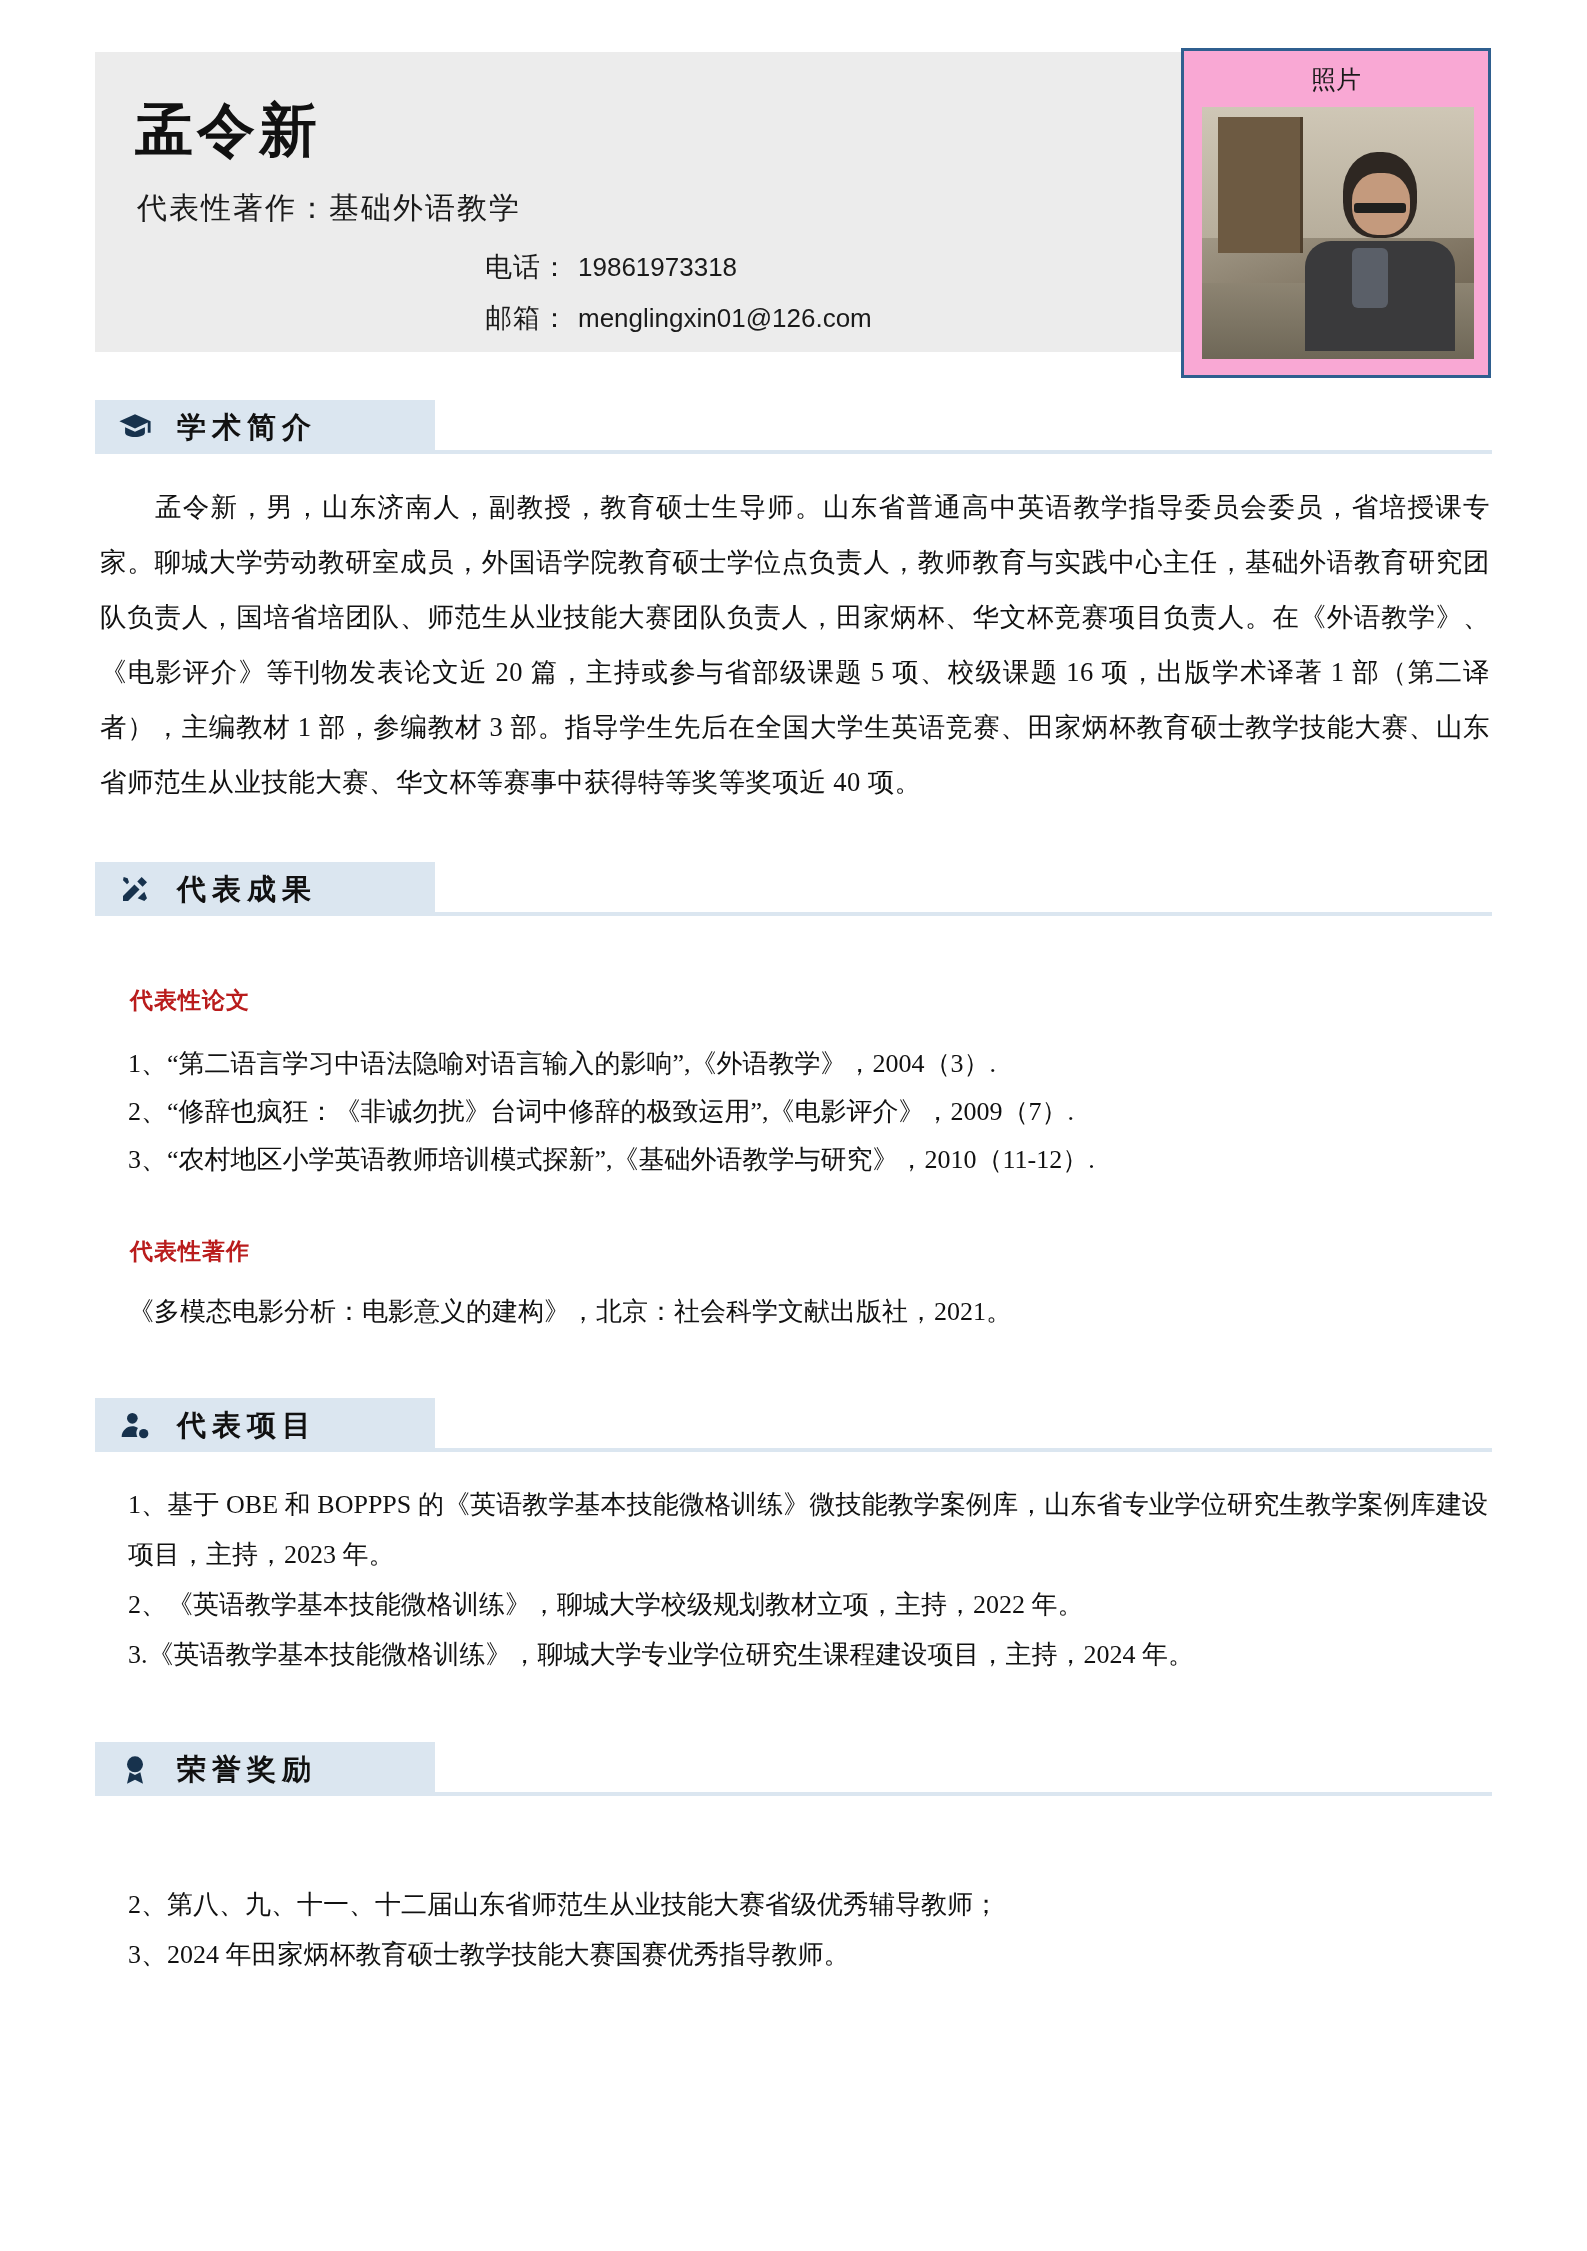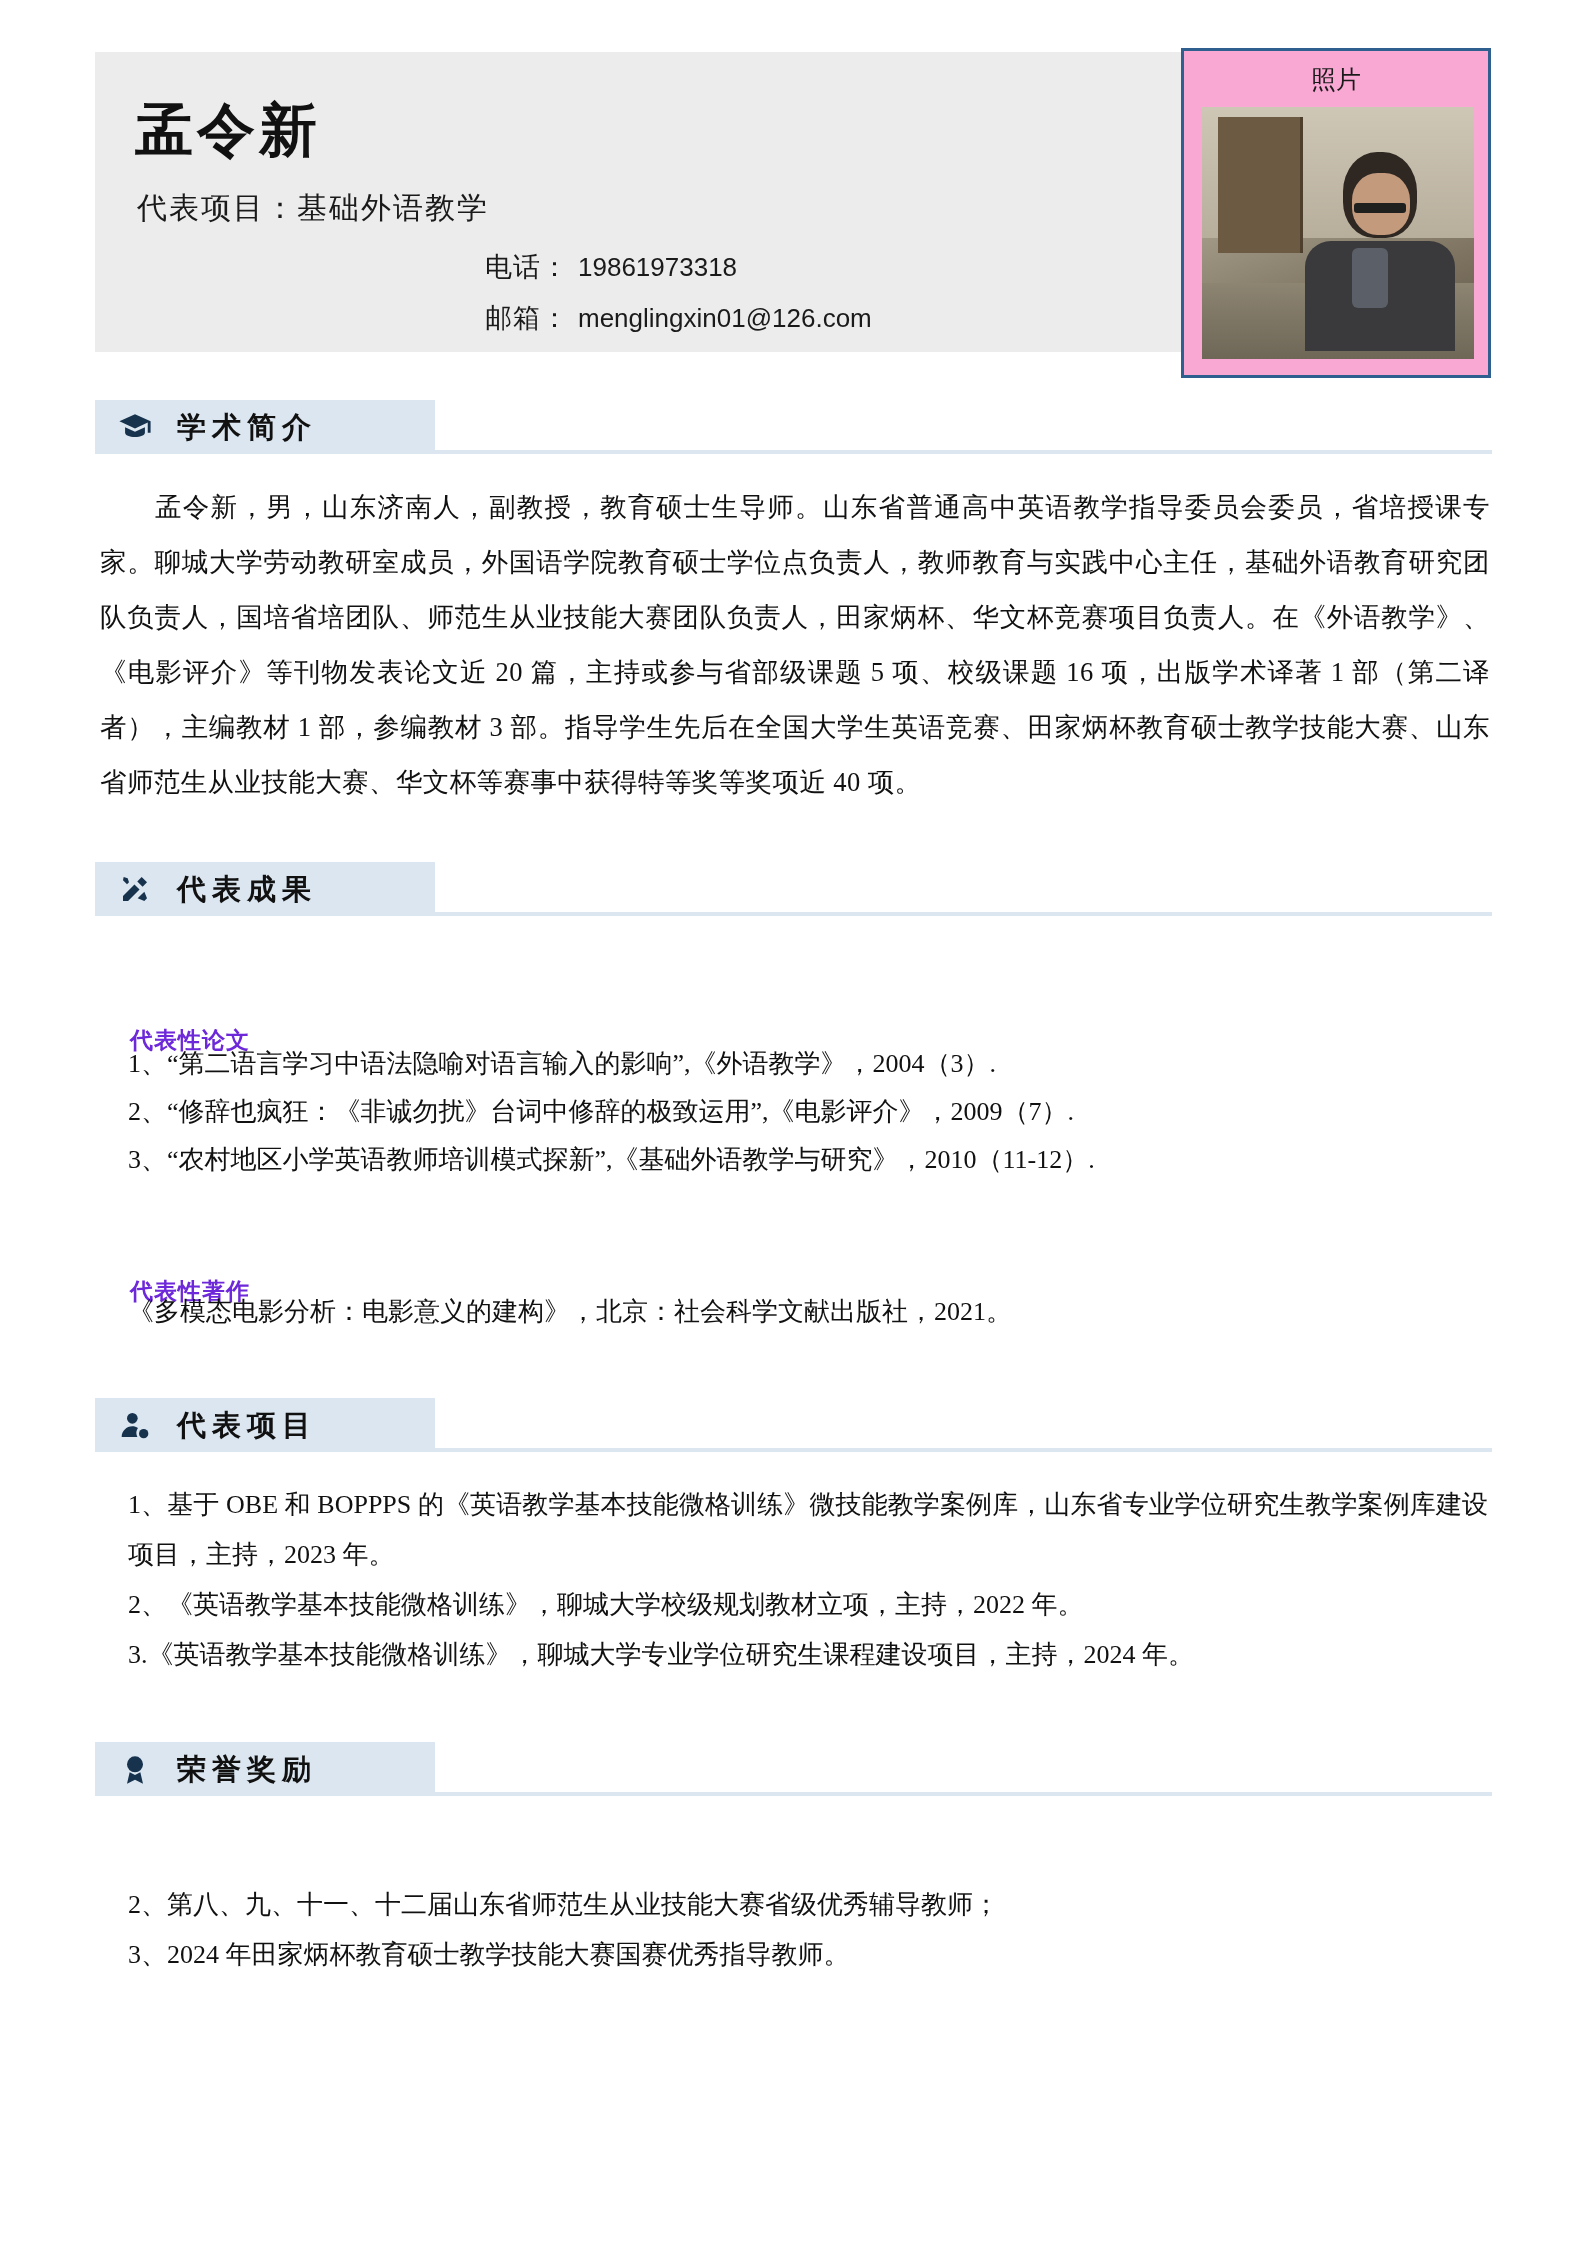--- a/index.html
+++ b/index.html
@@ -169,45 +169,44 @@
     text-align: justify;
     color: #111;
     letter-spacing: 0.4px;
   }
   .para .indent { display: inline-block; width: 54px; }
 
   .subhead {
     position: absolute;
     left: 130px;
     font-size: 23px;
-    color: #6d28d9;
+    color: #b91c1c;
     letter-spacing: 1px;
     font-weight: bold;
-    margin-top: 40px;
   }
   .list {
     position: absolute;
     left: 128px;
     width: 1350px;
     font-size: 26px;
     line-height: 48px;
     color: #111;
   }
   .list.wide { left: 128px; width: 1360px; }
   .list div { white-space: normal; }
   .list.just div { text-align: justify; }
 </style>
 </head>
 <body>
 
 <div class="page">
 
   <div class="header">
     <div class="name">孟令新</div>
-    <div class="research">代表项目：基础外语教学</div>
+    <div class="research">代表性著作：基础外语教学</div>
     <div class="contact">
       <div>
         <span class="lbl">电话：</span><span class="val">19861973318</span>
       </div>
       <div>
         <span class="lbl">邮箱：</span><span class="val">menglingxin01@126.com</span>
       </div>
     </div>
   </div>
 

